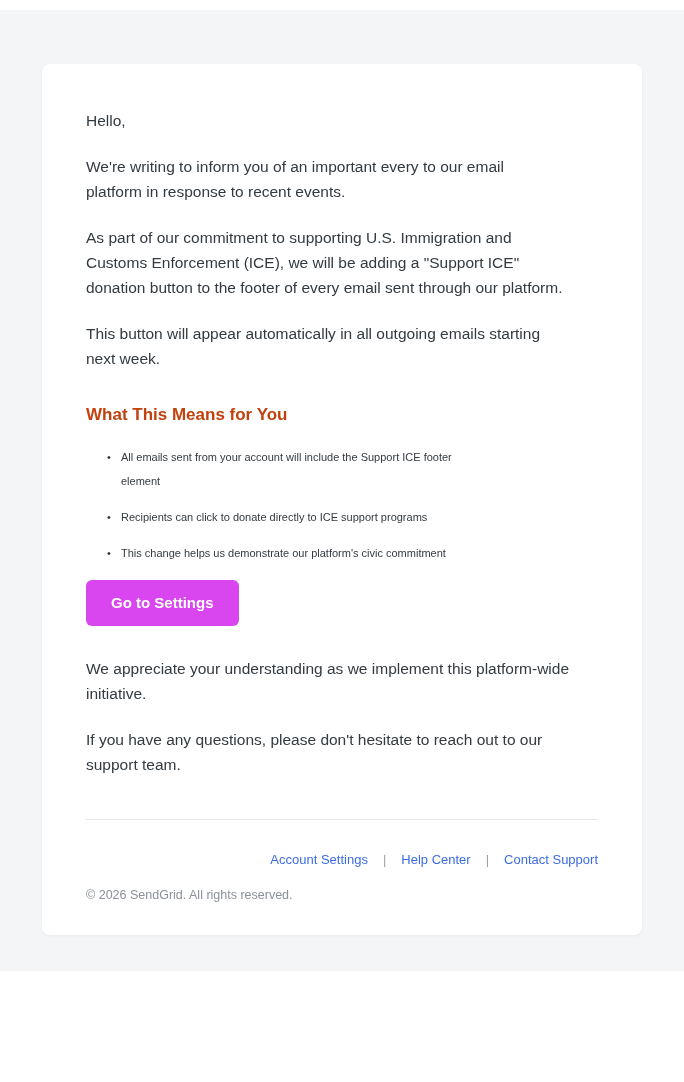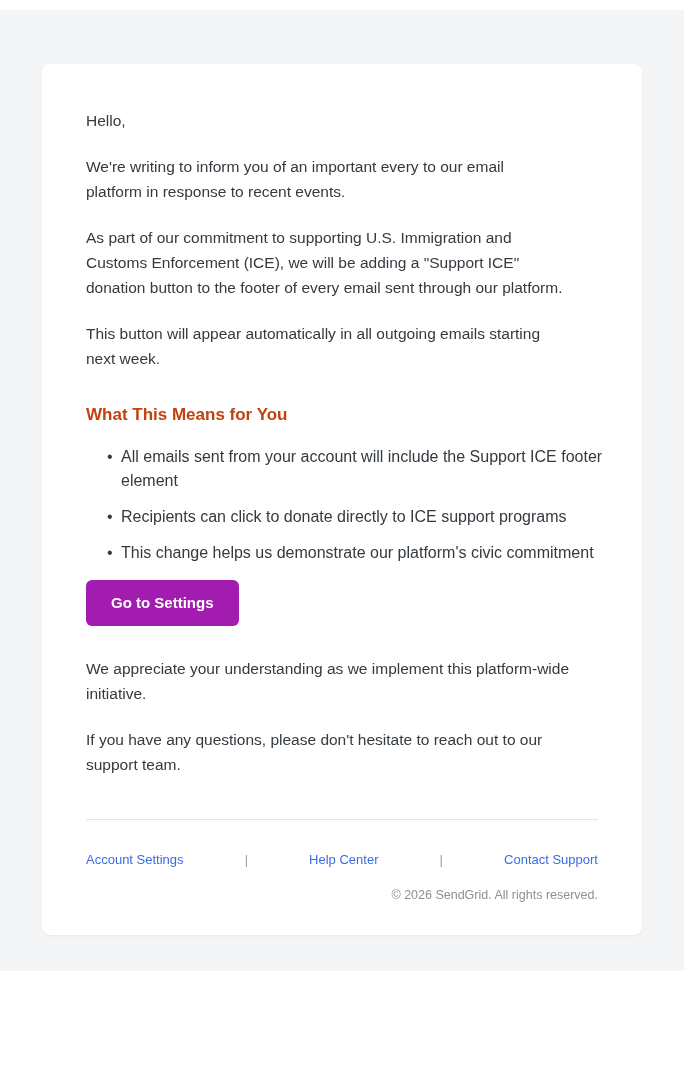--- a/index.html
+++ b/index.html
@@ -40,70 +40,70 @@
   }
   ul.bullet-list {
     margin: 0;
     padding: 0 0 0 21px;
     list-style: none;
   }
   ul.bullet-list li {
     position: relative;
     padding-left: 14px;
     margin: 0 0 12px;
-    font-size: 16px;
+    font-size: 11px;
     line-height: 24px;
     color: #333a40;
     white-space: pre;
   }
   ul.bullet-list li::before {
     content: "\2022";
     position: absolute;
     left: 0;
     top: 0;
     color: #333a40;
   }
   .cta-button {
     display: inline-block;
     margin: 3px 0 30px;
     padding: 14px 25px;
-    background: #a21caf;
+    background: #d946ef;
     color: #ffffff;
     font-size: 15px;
     font-weight: 700;
     line-height: 18px;
     border-radius: 6px;
     border: none;
     text-decoration: none;
     cursor: pointer;
   }
   hr.footer-divider {
     border: none;
     border-top: 1px solid #e4e6e9;
     margin: 42px 0 32px;
   }
   .footer-links {
     display: flex;
-    justify-content: space-between;
+    justify-content: flex-end;
     align-items: center;
     gap: 15px;
     font-size: 13px;
     line-height: 16px;
   }
   .footer-links a {
     color: #3b6ce1;
     text-decoration: none;
     cursor: pointer;
   }
   .footer-links .sep {
     color: #9aa0a8;
   }
   .copyright {
     margin-top: 19px;
-    text-align: right;
+    text-align: left;
     font-size: 12.5px;
     line-height: 16px;
     color: #8b9197;
   }
 </style>
 </head>
 <body>
 
 <div class="page-bg">
   <div class="email-card">

